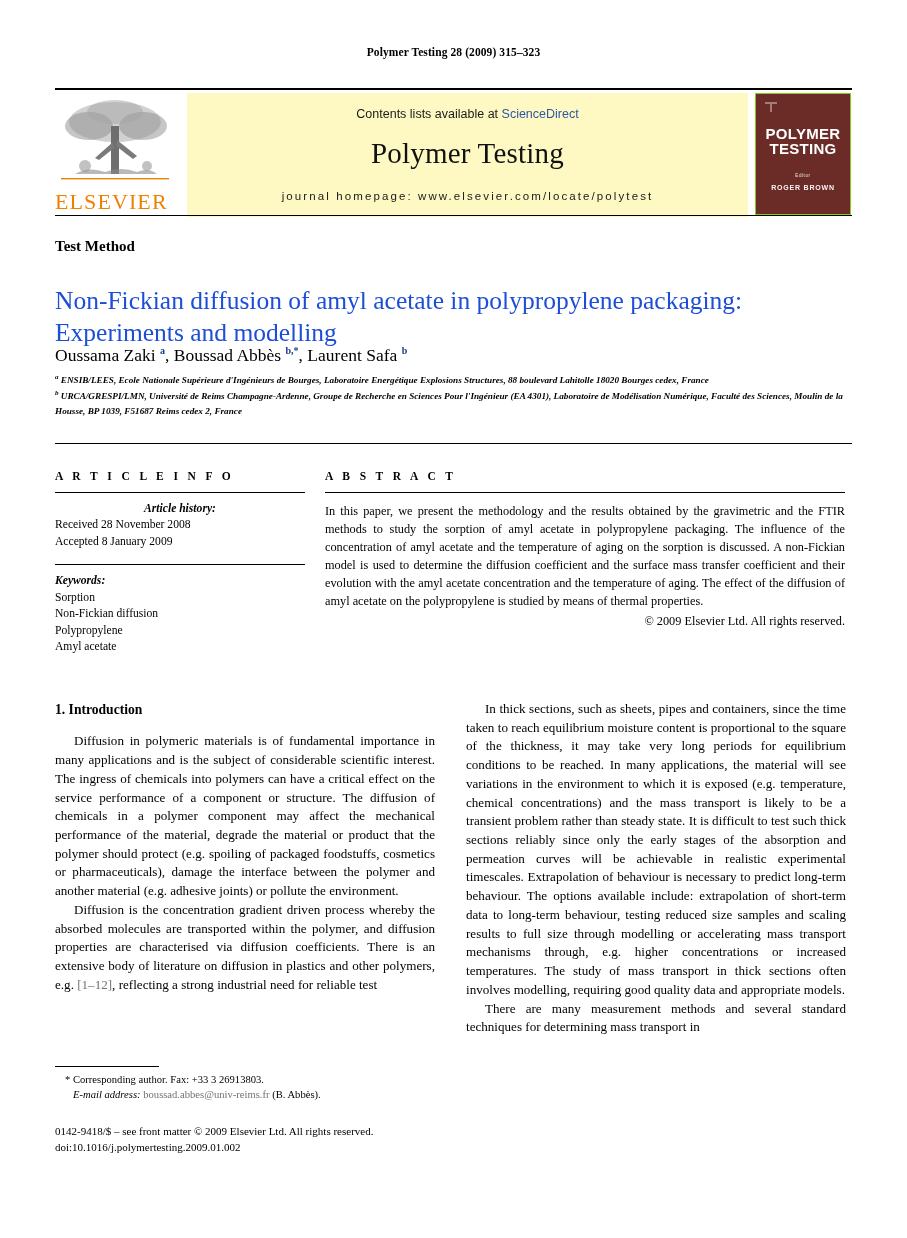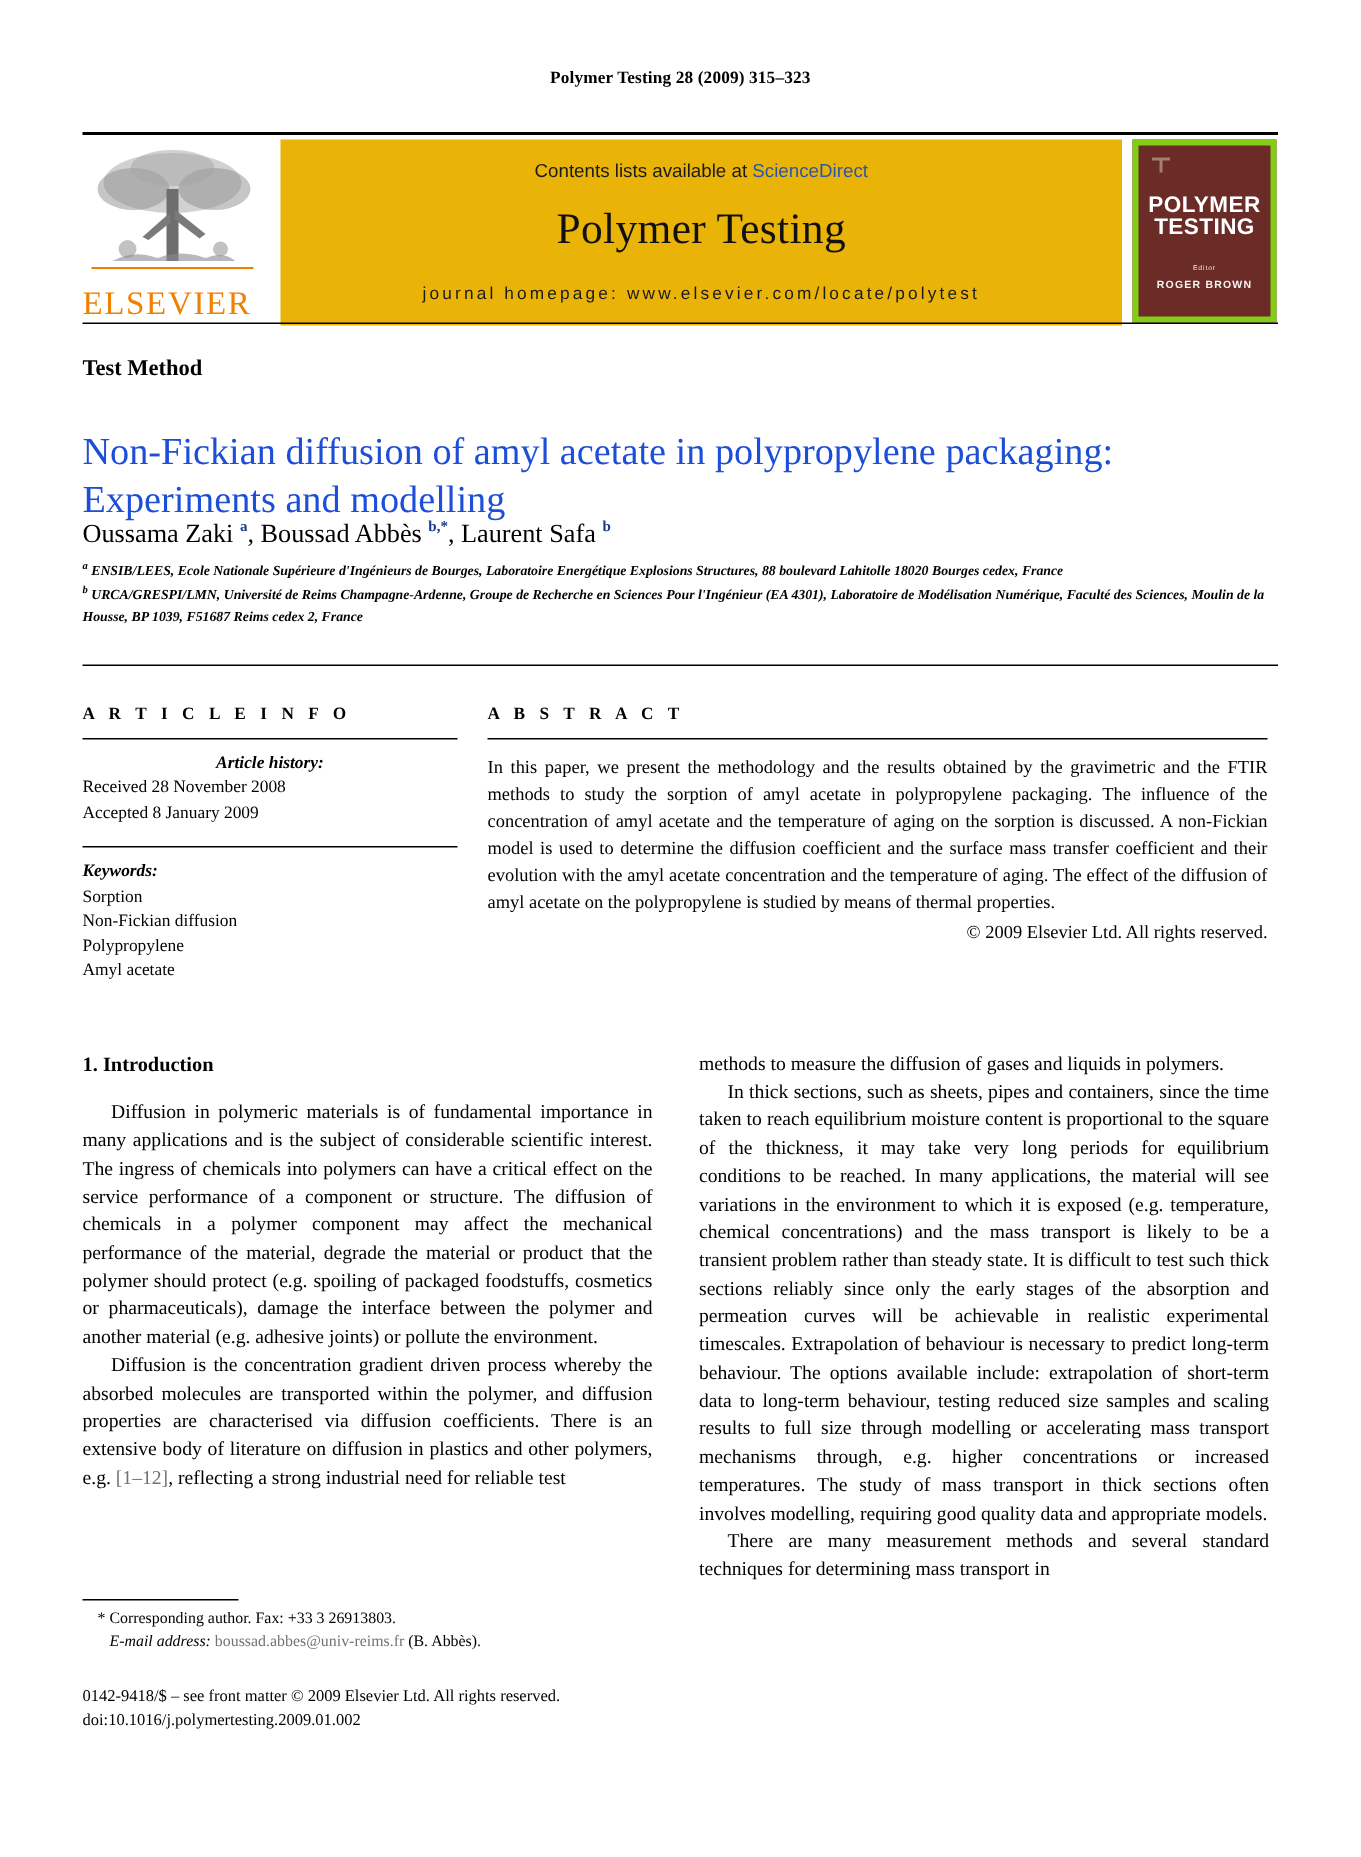--- a/index.html
+++ b/index.html
@@ -72,21 +72,21 @@
   .elsevier-word {
     font-family: "Liberation Serif", serif;
     font-size: 22px;
     letter-spacing: 1.1px;
     color: #f08100;
     line-height: 1;
     margin-top: 1px;
   }
   .banner-cell {
     flex: 1 1 auto;
-    background: #eab308;
+    background: #fef9c3;
     position: relative;
     display: flex;
     flex-direction: column;
     align-items: center;
     justify-content: flex-start;
     padding-top: 14px;
     box-sizing: border-box;
   }
   .contents-line {
     font-family: "Liberation Sans", sans-serif;
@@ -124,21 +124,21 @@
     width: 96px;
     height: 122px;
     background: #6b2b26;
     position: relative;
     color: #fff;
     display: flex;
     flex-direction: column;
     align-items: center;
     box-sizing: border-box;
     padding-top: 6px;
-    border: 4px solid #84cc16;
+    border: 1px solid #84cc16;
   }
   .cover-mark {
     width: 16px;
     height: 14px;
     align-self: flex-start;
     margin-left: 7px;
     opacity: 0.75;
   }
   .cover-title {
     font-family: "Liberation Sans", sans-serif;
@@ -427,21 +427,20 @@
     <div class="copyright">© 2009 Elsevier Ltd. All rights reserved.</div>
   </div>
 
   <div class="body-col left">
     <div class="sec-title">1. Introduction</div>
     <p>Diffusion in polymeric materials is of fundamental importance in many applications and is the subject of considerable scientific interest. The ingress of chemicals into polymers can have a critical effect on the service performance of a component or structure. The diffusion of chemicals in a polymer component may affect the mechanical performance of the material, degrade the material or product that the polymer should protect (e.g. spoiling of packaged foodstuffs, cosmetics or pharmaceuticals), damage the interface between the polymer and another material (e.g. adhesive joints) or pollute the environment.</p>
     <p><span>Diffusion is the concentration gradient driven process whereby the absorbed molecules are transported within the polymer, and diffusion properties are characterised via diffusion coefficients. There is an extensive body of literature on diffusion in plastics and other polymers, e.g. </span><span class="link">[1–12]</span><span>, reflecting a strong industrial need for reliable test</span></p>
   </div>
 
   <div class="body-col right">
-    <p class="noindent">methods to measure the diffusion of gases and liquids in polymers.</p>
     <p>In thick sections, such as sheets, pipes and containers, since the time taken to reach equilibrium moisture content is proportional to the square of the thickness, it may take very long periods for equilibrium conditions to be reached. In many applications, the material will see variations in the environment to which it is exposed (e.g. temperature, chemical concentrations) and the mass transport is likely to be a transient problem rather than steady state. It is difficult to test such thick sections reliably since only the early stages of the absorption and permeation curves will be achievable in realistic experimental timescales. Extrapolation of behaviour is necessary to predict long-term behaviour. The options available include: extrapolation of short-term data to long-term behaviour, testing reduced size samples and scaling results to full size through modelling or accelerating mass transport mechanisms through, e.g. higher concentrations or increased temperatures. The study of mass transport in thick sections often involves modelling, requiring good quality data and appropriate models.</p>
     <p>There are many measurement methods and several standard techniques for determining mass transport in</p>
   </div>
 
   <div class="footnote-rule"></div>
   <div class="footnotes">
     <div class="corr">* Corresponding author. Fax: +33 3 26913803.</div>
     <div class="email-line"><span class="ital">E-mail address:</span> <span class="link">boussad.abbes@univ-reims.fr</span><span> (B. Abbès).</span></div>
   </div>
 

